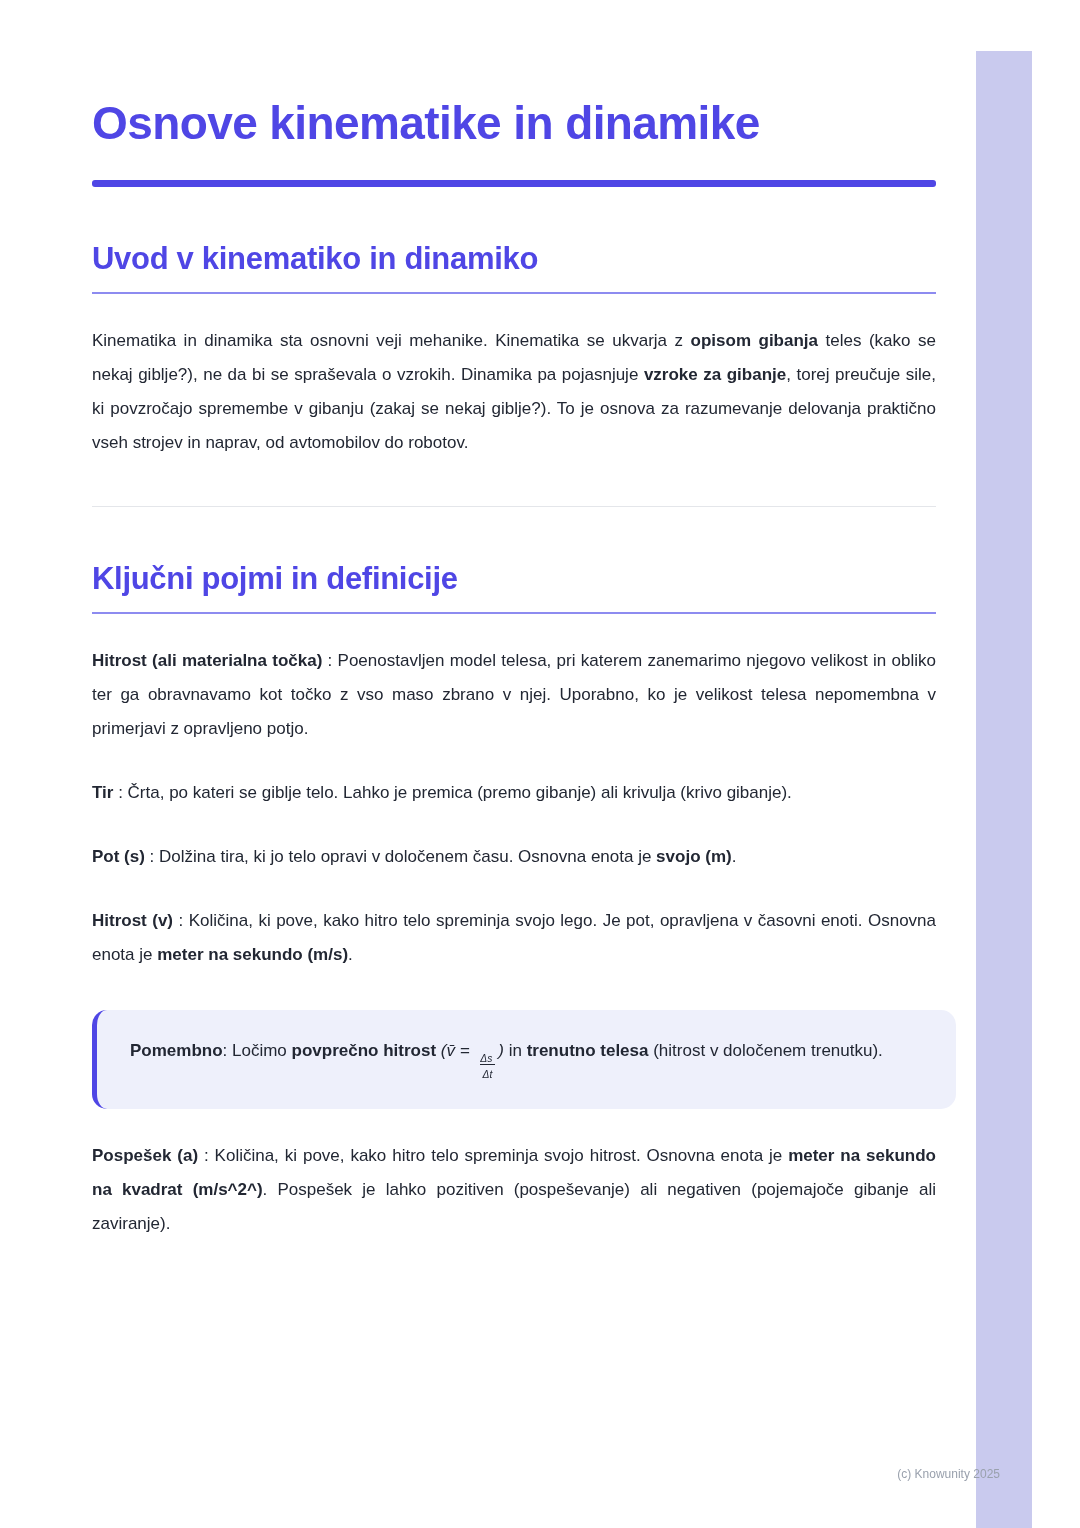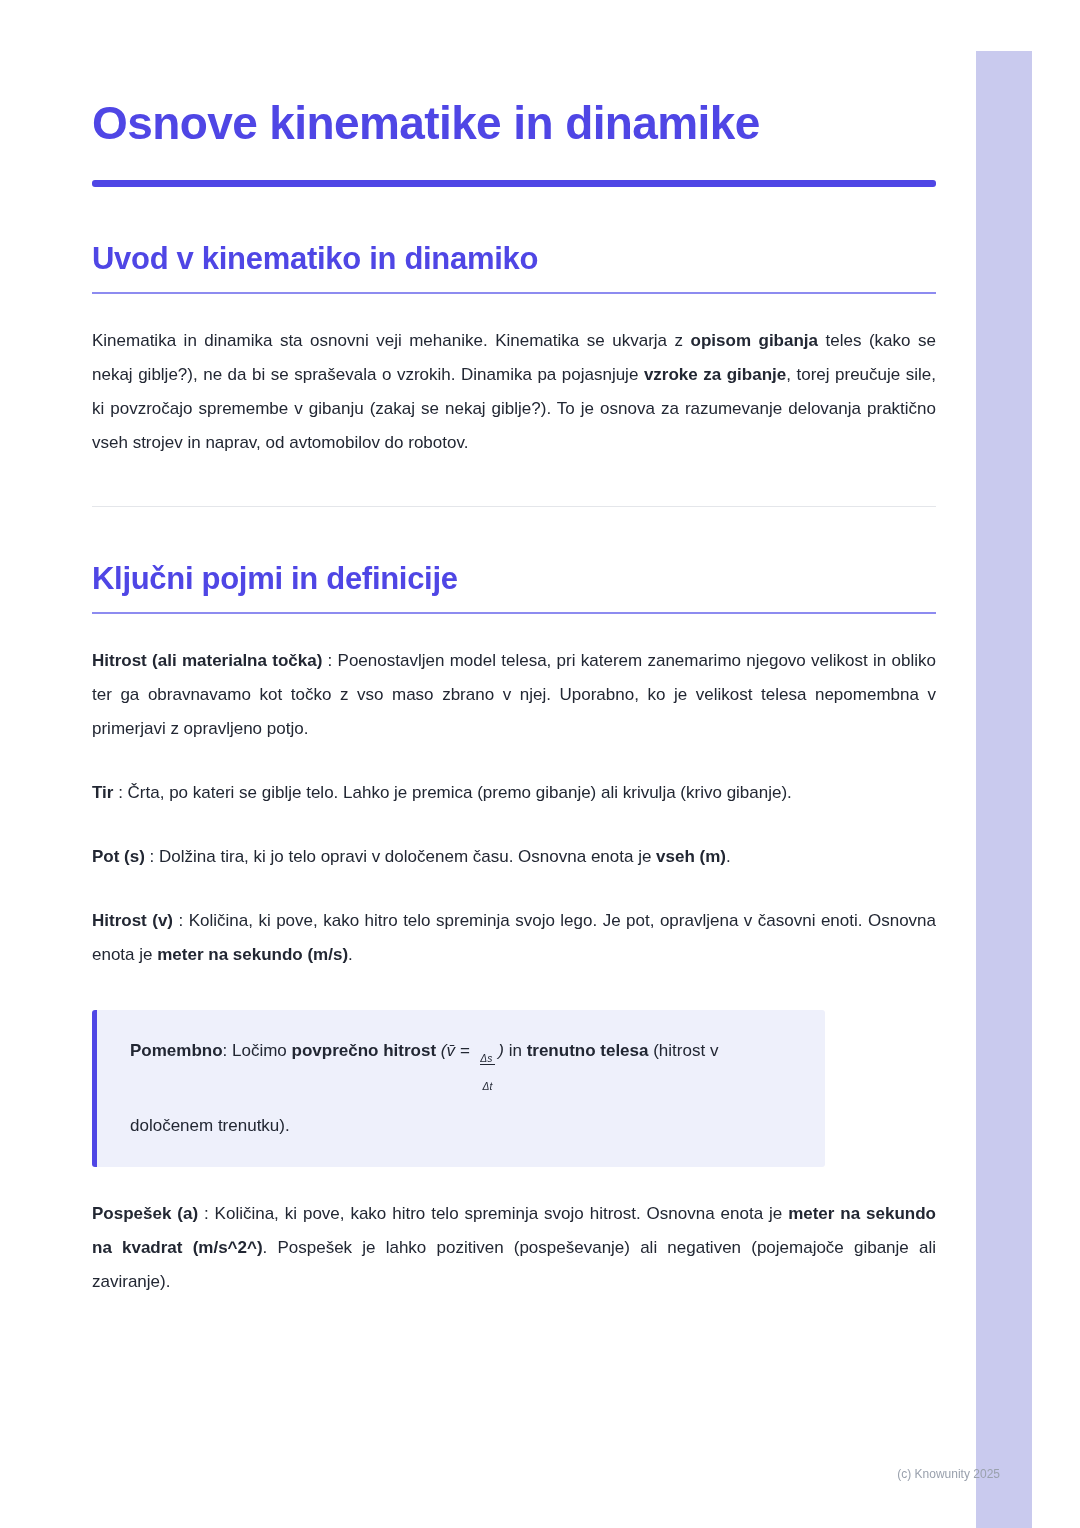--- a/index.html
+++ b/index.html
@@ -63,42 +63,42 @@
   }
   .bold { font-weight: 700; }
   .italic { font-style: italic; }
   .divider {
     border: none;
     border-top: 1px solid #e4e6ea;
     margin: 46px 0 0 0;
   }
   .callout {
     margin-top: 38px;
-    width: 733px;
+    width: 864px;
     background: var(--callout-bg, #eef0fb);
     border-left: 5px solid var(--accent, #4f46e5);
-    border-radius: 3px;
+    border-radius: 15px;
     padding: 6px 26px 24px 33px;
   }
   .callout .body-text {
     margin-top: 18px;
     text-align: left;
   }
   .frac {
     display: inline-flex;
     flex-direction: column;
     align-items: flex-end;
     vertical-align: -0.55em;
     font-size: 0.6em;
     line-height: 1.15;
     font-style: italic;
     margin: 0 3px;
   }
   .frac .num { padding: 0 3px; }
-  .frac .den { padding: 16px 3px; border-top: 1px solid currentColor; }
+  .frac .den { padding: 4px 3px; border-top: 1px solid currentColor; }
   .footer {
     position: absolute;
     right: 80px;
     bottom: 50px;
     font-size: 12px;
     color: var(--muted, #9aa1ad);
   }
 </style>
 </head>
 <body>
@@ -116,21 +116,21 @@
       <p class="body-text"><span>Kinematika in dinamika sta osnovni veji mehanike. Kinematika se ukvarja z </span><span class="bold">opisom gibanja</span><span> teles (kako se nekaj giblje?), ne da bi se spraševala o vzrokih. Dinamika pa pojasnjuje </span><span class="bold">vzroke za gibanje</span><span>, torej preučuje sile, ki povzročajo spremembe v gibanju (zakaj se nekaj giblje?). To je osnova za razumevanje delovanja praktično vseh strojev in naprav, od avtomobilov do robotov.</span></p>
     </section>
 
     <hr class="divider">
 
     <section class="sec">
       <h2 class="section-heading">Ključni pojmi in definicije</h2>
       <div class="rule-thin"></div>
       <p class="body-text"><span class="bold">Hitrost (ali materialna točka)</span><span> : Poenostavljen model telesa, pri katerem zanemarimo njegovo velikost in obliko ter ga obravnavamo kot točko z vso maso zbrano v njej. Uporabno, ko je velikost telesa nepomembna v primerjavi z opravljeno potjo.</span></p>
       <p class="body-text"><span class="bold">Tir</span><span> : Črta, po kateri se giblje telo. Lahko je premica (premo gibanje) ali krivulja (krivo gibanje).</span></p>
-      <p class="body-text"><span class="bold">Pot (s)</span><span> : Dolžina tira, ki jo telo opravi v določenem času. Osnovna enota je </span><span class="bold">vseh (m)</span><span>.</span></p>
+      <p class="body-text"><span class="bold">Pot (s)</span><span> : Dolžina tira, ki jo telo opravi v določenem času. Osnovna enota je </span><span class="bold">svojo (m)</span><span>.</span></p>
       <p class="body-text"><span class="bold">Hitrost (v)</span><span> : Količina, ki pove, kako hitro telo spreminja svojo lego. Je pot, opravljena v časovni enoti. Osnovna enota je </span><span class="bold">meter na sekundo (m/s)</span><span>.</span></p>
 
       <aside class="callout">
         <p class="body-text"><span class="bold">Pomembno</span><span>: Ločimo </span><span class="bold">povprečno hitrost</span><span class="italic"> (</span><span class="italic">v̄</span><span class="italic"> = </span><span class="frac">
               <span class="num">Δs</span>
               <span class="den">Δt</span>
             </span><span class="italic">)</span><span> in </span><span class="bold">trenutno telesa</span><span> (hitrost v določenem trenutku).</span></p>
       </aside>
 
       <p class="body-text"><span class="bold">Pospešek (a)</span><span> : Količina, ki pove, kako hitro telo spreminja svojo hitrost. Osnovna enota je </span><span class="bold">meter na sekundo na kvadrat (m/s^2^)</span><span>. Pospešek je lahko pozitiven (pospeševanje) ali negativen (pojemajoče gibanje ali zaviranje).</span></p>

